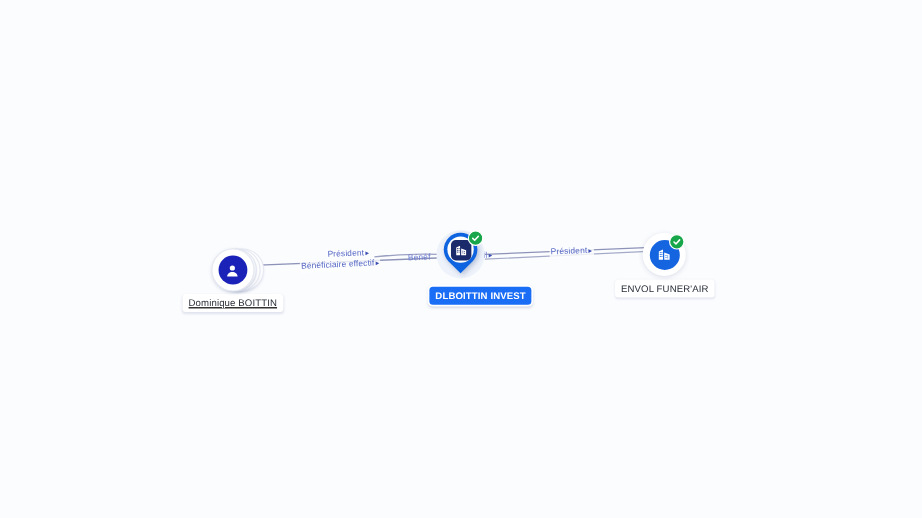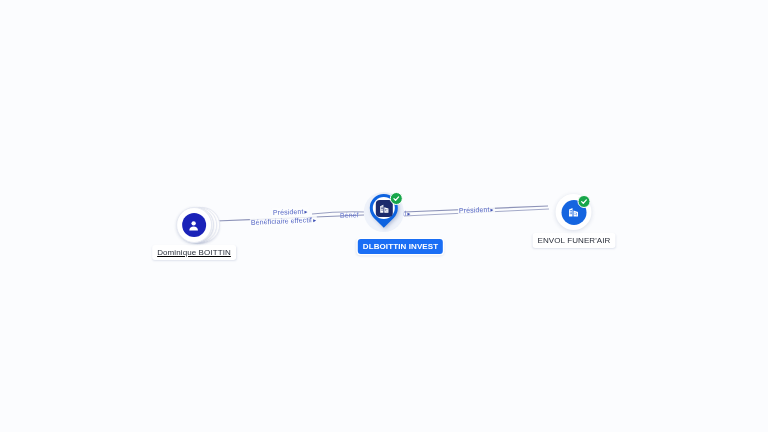--- a/index.html
+++ b/index.html
@@ -284,21 +284,21 @@
       </div>
       <div class="verified-badge" style="right:3px; top:2px;">
         <svg width="7" height="7" viewBox="0 0 24 24" fill="none" stroke="#ffffff" stroke-width="4.4" stroke-linecap="round" stroke-linejoin="round" aria-hidden="true">
           <path d="M4 12.5 L9.5 18 L20 6.5"></path>
         </svg>
       </div>
     </div>
     <div class="node-label selected">DLBOITTIN INVEST</div>
   </div>
 
-  <div class="node" style="left:574px; top:221px;">
+  <div class="node" style="left:554px; top:221px;">
     <div class="company-halo">
       <div class="company-disc">
         <svg width="12" height="12" viewBox="0 0 24 24" fill="#ffffff" aria-hidden="true">
           <path d="M3 21V7l7-3v17zM12 21V9l9 3v9z"></path>
           <rect x="4.6" y="8.2" width="1.7" height="1.7" fill="#1565e0"></rect>
           <rect x="7.3" y="8.2" width="1.7" height="1.7" fill="#1565e0"></rect>
           <rect x="4.6" y="11.4" width="1.7" height="1.7" fill="#1565e0"></rect>
           <rect x="7.3" y="11.4" width="1.7" height="1.7" fill="#1565e0"></rect>
           <rect x="4.6" y="14.6" width="1.7" height="1.7" fill="#1565e0"></rect>
           <rect x="7.3" y="14.6" width="1.7" height="1.7" fill="#1565e0"></rect>

